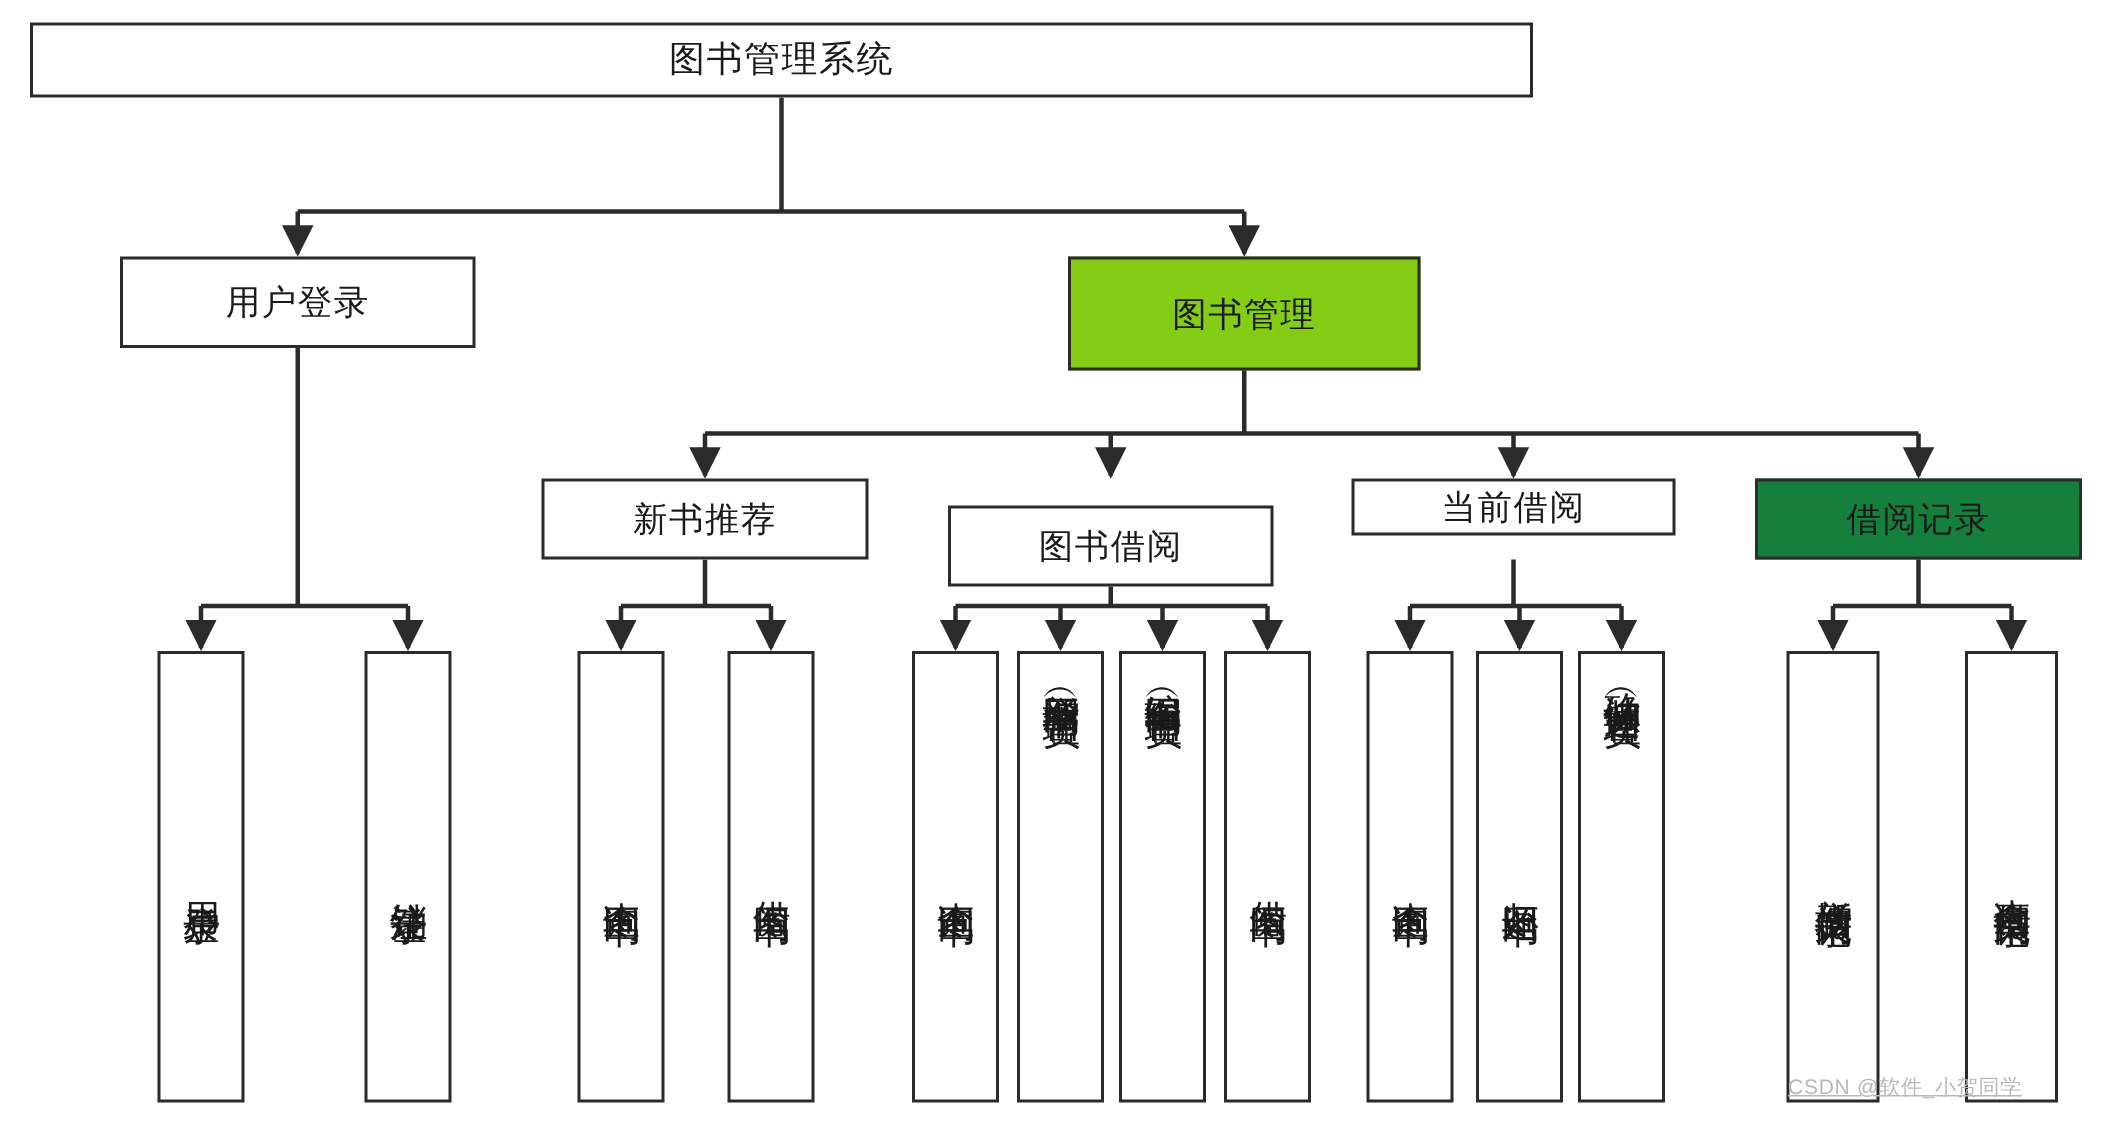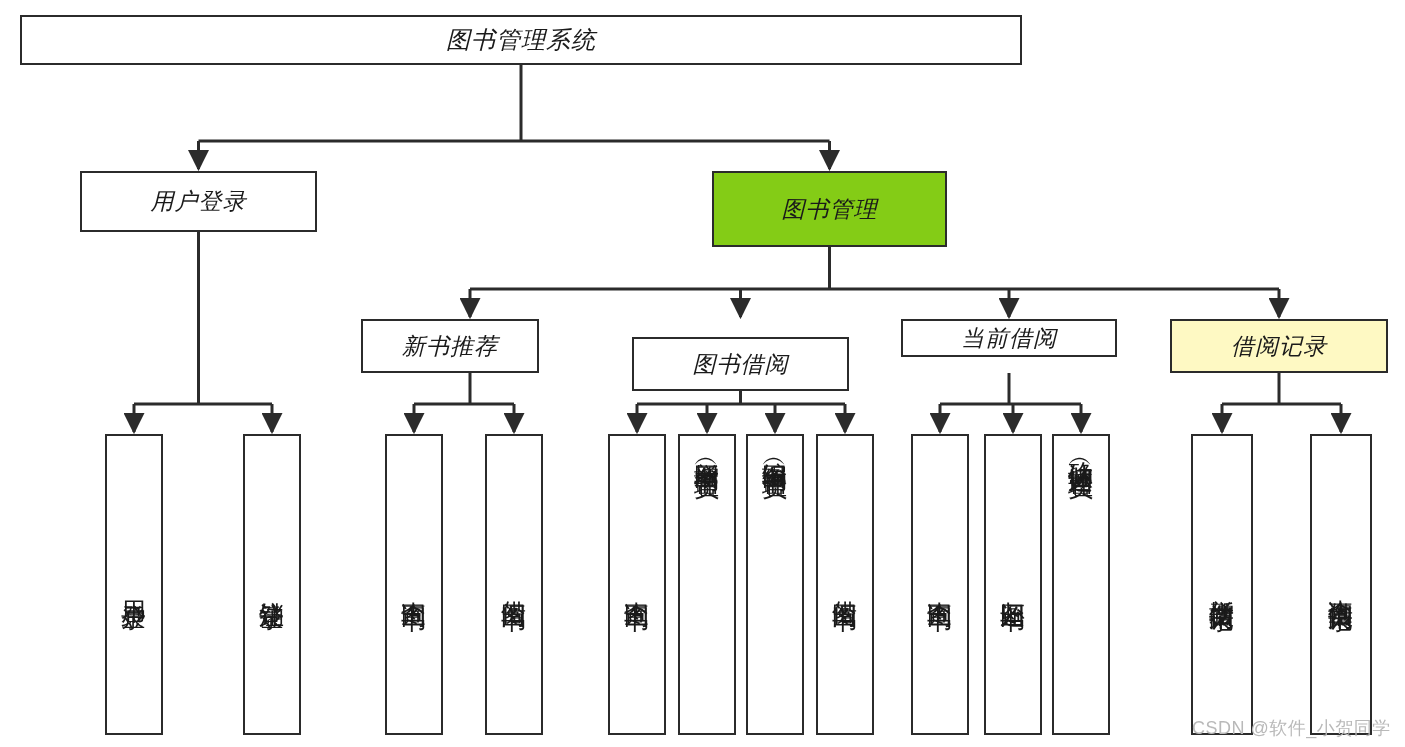--- a/index.html
+++ b/index.html
@@ -40,21 +40,20 @@
     display: block;
     text-align: center;
     line-height: 1.0;
     color: #1a1a1a;
     white-space: nowrap;
   }
   
   .node.horiz .node-label {
     font-size: 23px;
     letter-spacing: 1px;
-    font-style: italic;
   }
   .node.root .node-label {
     font-size: 24px;
   }
   
   .node.vert {
     align-items: flex-start;
     justify-content: center;
     padding-top: 6px;
   }
@@ -65,25 +64,26 @@
     line-height: 1.12;
     letter-spacing: 2px;
   }
   
   .node.vert.center {
     align-items: center;
     padding-top: 0;
   }
   .watermark {
     position: absolute;
-    font-size: 18px;
+    font-size: 14px;
     color: #b9b9b9;
     white-space: nowrap;
     z-index: 5;
     letter-spacing: 0.5px;
+    text-decoration: underline;
   }
 </style>
 </head>
 <body>
 
 <div id="canvas">
 
   <svg id="edges" viewBox="0 0 1405 747" width="1405" height="747">
     <defs>
       <marker id="arrow" viewBox="0 0 10 10" refX="9" refY="5" markerWidth="7" markerHeight="7" orient="auto-start-reverse">
@@ -130,30 +130,30 @@
   <div id="nodes">
       <div class="node horiz root" style="left: 20px; top: 15px; width: 1002px; height: 50px; border-color: rgb(43, 43, 43); background: rgb(255, 255, 255);">
         <span class="node-label" style="color: rgb(26, 26, 26);">图书管理系统</span>
       </div>
       <div class="node horiz" style="left: 80px; top: 171px; width: 237px; height: 61px; border-color: rgb(43, 43, 43); background: rgb(255, 255, 255);">
         <span class="node-label" style="color: rgb(26, 26, 26);">用户登录</span>
       </div>
       <div class="node horiz" style="left: 712px; top: 171px; width: 235px; height: 76px; border-color: rgb(43, 43, 43); background: #84cc16;">
         <span class="node-label" style="color: rgb(26, 26, 26);">图书管理</span>
       </div>
-      <div class="node horiz" style="left: 361px; top: 319px; width: 178px; height: 54px; border-color: rgb(43, 43, 43); background: rgb(255, 255, 255);">
+      <div class="node horiz" style="left: 361px; top: 319px; width: 218px; height: 54px; border-color: rgb(43, 43, 43); background: rgb(255, 255, 255);">
         <span class="node-label" style="color: rgb(26, 26, 26);">新书推荐</span>
       </div>
       <div class="node horiz" style="left: 632px; top: 337px; width: 217px; height: 54px; border-color: rgb(43, 43, 43); background: rgb(255, 255, 255);">
         <span class="node-label" style="color: rgb(26, 26, 26);">图书借阅</span>
       </div>
       <div class="node horiz" style="left: 901px; top: 319px; width: 216px; height: 38px; border-color: rgb(43, 43, 43); background: rgb(255, 255, 255);">
         <span class="node-label" style="color: rgb(26, 26, 26);">当前借阅</span>
       </div>
-      <div class="node horiz" style="left: 1170px; top: 319px; width: 218px; height: 54px; border-color: rgb(43, 43, 43); background: #fef9c3;">
+      <div class="node horiz" style="left: 1170px; top: 319px; width: 218px; height: 54px; border-color: rgb(43, 43, 43); background: #15803d;">
         <span class="node-label" style="color: rgb(26, 26, 26);">借阅记录</span>
       </div>
       <div class="node vert center" style="left: 105px; top: 434px; width: 58px; height: 301px; border-color: rgb(43, 43, 43); background: rgb(255, 255, 255);">
         <span class="node-label" style="color: rgb(26, 26, 26);">用户登录</span>
       </div>
       <div class="node vert center" style="left: 243px; top: 434px; width: 58px; height: 301px; border-color: rgb(43, 43, 43); background: rgb(255, 255, 255);">
         <span class="node-label" style="color: rgb(26, 26, 26);">注销登录</span>
       </div>
       <div class="node vert center" style="left: 385px; top: 434px; width: 58px; height: 301px; border-color: rgb(43, 43, 43); background: rgb(255, 255, 255);">
         <span class="node-label" style="color: rgb(26, 26, 26);">查询图书</span>

